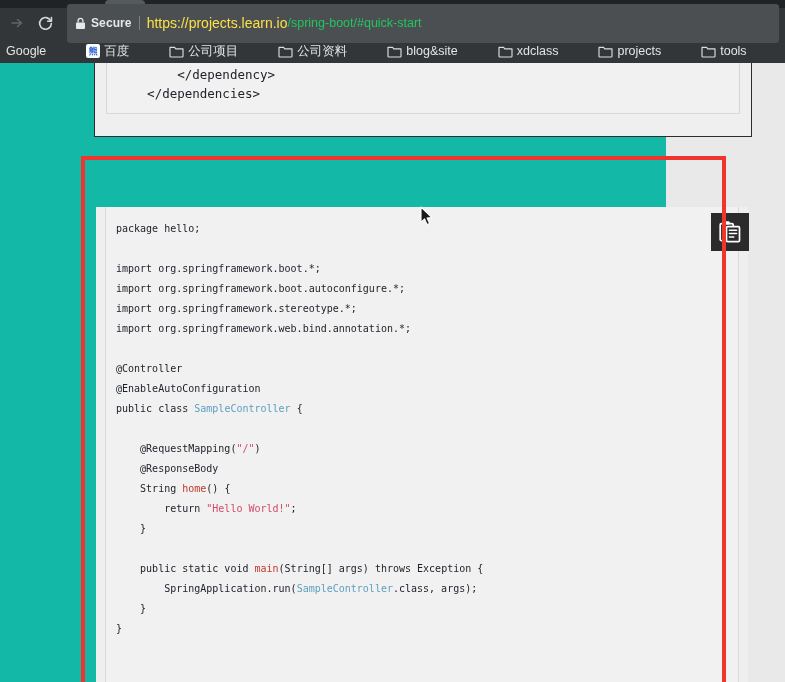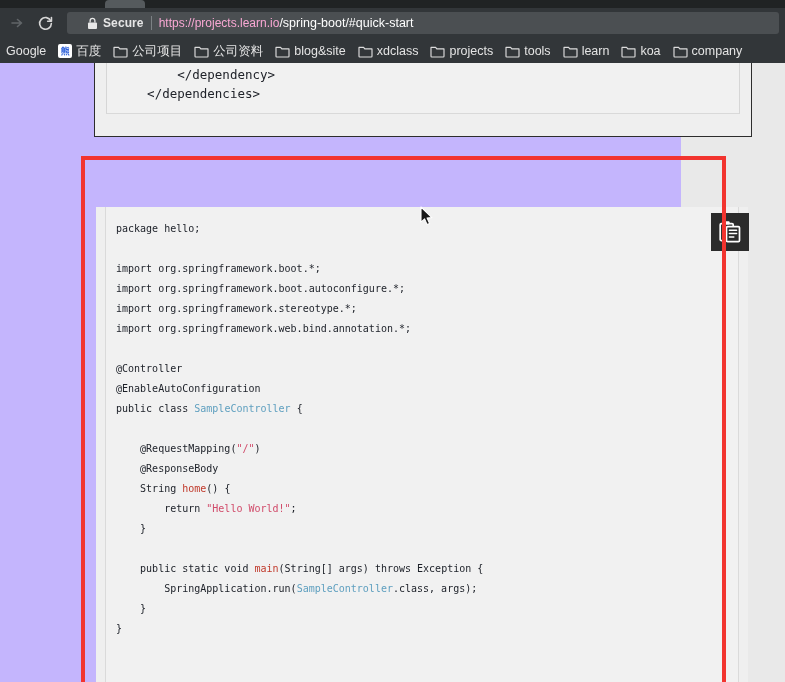--- a/index.html
+++ b/index.html
@@ -53,28 +53,28 @@
     align-items: center;
     justify-content: center;
     flex: 0 0 auto;
   }
   .nav-btn svg { display: block; }
   #forward-icon { opacity: .45; margin-left: 4px; }
   #reload-icon { opacity: .95; margin-left: 2px; }
 
   #omnibox {
     flex: 1 1 auto;
-    height: 22px;
+    height: 39px;
     margin-left: 9px;
     margin-right: 6px;
     background: #4b4f52;
     border-radius: 3px;
     display: flex;
     align-items: center;
-    padding: 0 20px;
+    padding: 0 8px;
     font-size: 12.5px;
     overflow: hidden;
     white-space: nowrap;
   }
   #lock-icon {
     display: inline-block;
     margin-right: 5px;
     line-height: 0;
   }
   #secure-label {
@@ -83,37 +83,37 @@
     font-size: 12px;
     letter-spacing: .1px;
   }
   #omnibox-divider {
     display: inline-block;
     width: 1px;
     height: 14px;
     background: #7c8184;
     margin: 0 7px;
   }
-  .url-strong { color: #f9a8d4; font-size: 12px; }
-  .url-dim { color: #ffffff; font-size: 12.5px; }
+  .url-strong { color: #fde047; font-size: 14px; }
+  .url-dim { color: #22c55e; font-size: 12.5px; }
 
   #bookmarks-row {
     position: absolute;
     top: 39px; left: 0;
     width: 785px; height: 24px;
     display: flex;
     align-items: center;
     white-space: nowrap;
     overflow: hidden;
   }
   .bookmark {
     display: flex;
     align-items: center;
     height: 20px;
-    padding: 0 5px;
+    padding: 0 19px;
     margin-right: 2px;
     flex: 0 0 auto;
     color: #e4e4e4;
     font-size: 12.5px;
     text-align: center;
   }
   .bookmark .bm-label { margin-left: 4px; }
   .bookmark:first-child { padding-left: 2px; }
   .bm-icon { line-height: 0; display: inline-block; }
   .baidu-box {
@@ -128,22 +128,21 @@
     font-weight: bold;
     overflow: hidden;
   }
 
   
   #page {
     position: absolute;
     top: 63px; left: 0;
     width: 666px;
     height: 619px;
-    background: #c4b5fd;
-    padding-left: 15px;
+    background: #14b8a6;
   }
 
   
   #top-code-block {
     position: absolute;
     left: 94px; top: 0px;
     width: 658px;
     height: 74px;
     background: #efefef;
     border: 1px solid #2d2d2d;

